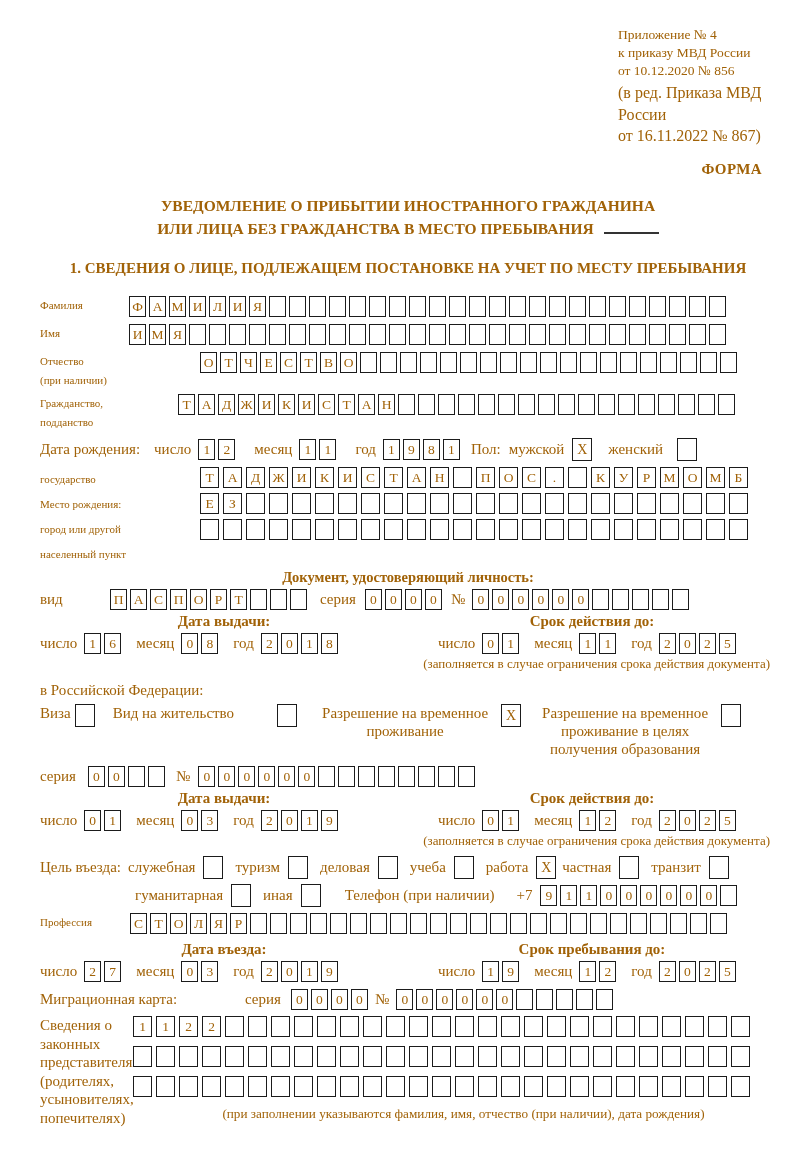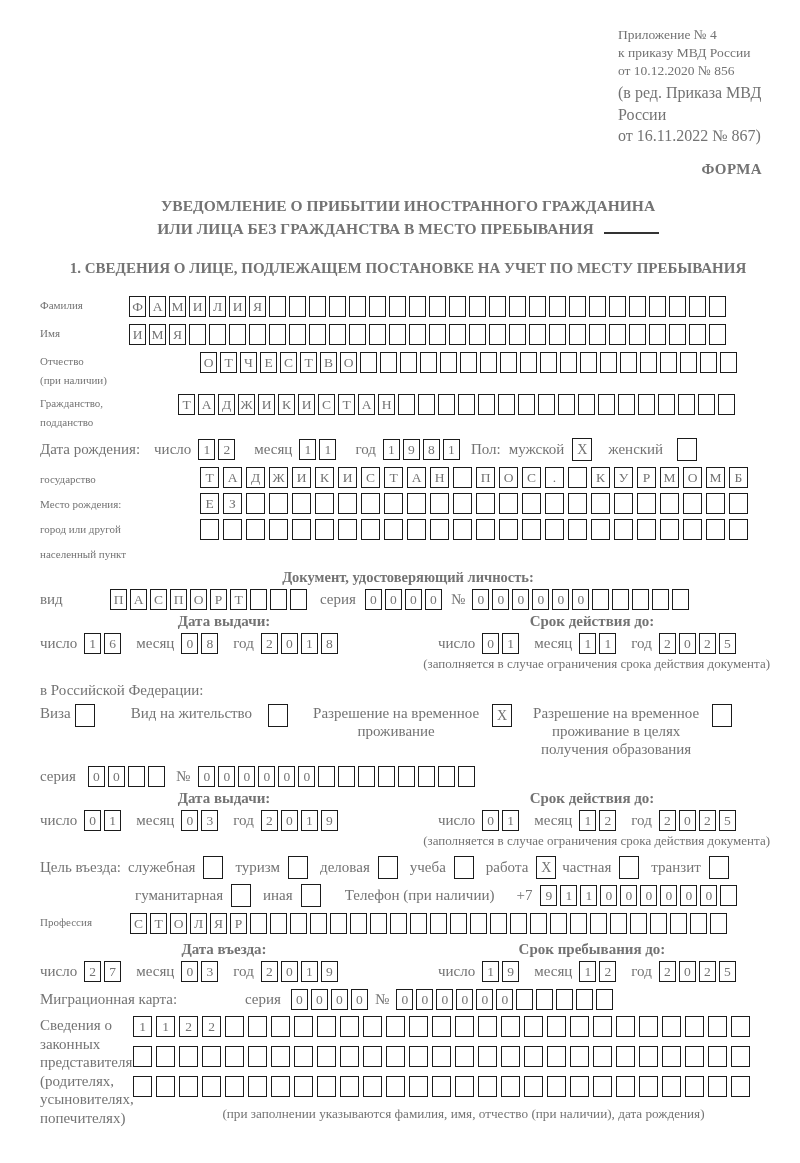--- a/index.html
+++ b/index.html
@@ -1,19 +1,19 @@
 <!DOCTYPE html>
 <html><head>
 <meta charset="utf-8">
 <style>
   html,body{margin:0;padding:0;background:#fff;}
   .page{
     width:800px;height:1163px;box-sizing:border-box;
     padding:26px 24px 24px 40px;
-    font-family:"Liberation Serif",serif;color:#737373;background:#fff;
+    font-family:"Liberation Serif",serif;color:#a16207;background:#fff;
     overflow:hidden;position:relative;
   }
   .appendix{margin-left:578px;font-size:13.5px;line-height:1.32;}
   .appendix .sm{font-size:16px;}
   .appendix .gap{margin-top:3px;}
   .forma{margin-top:15px;text-align:right;padding-right:14px;font-weight:bold;font-size:15px;letter-spacing:.4px;}
   .title{margin-top:16px;text-align:center;font-weight:bold;font-size:15.5px;line-height:1.5;}
   .blank{display:inline-block;width:55px;border-bottom:2px solid #333;height:.9em;margin-left:10px;}
   .sec-heading{margin-top:20px;text-align:center;font-weight:bold;font-size:15px;}
   .frow{display:flex;align-items:flex-start;}
@@ -417,21 +417,21 @@
 
   <div class="intro">
     <div>в Российской Федерации:</div>
   </div>
 
   <div class="optrow">
     <div class="opt">
       <span class="olbl">Виза</span>
       <span class="cbx" style="margin-left:4px;"></span>
     </div>
-    <div class="opt" style="margin-left:36px;">
+    <div class="opt" style="margin-left:18px;gap:27px;">
       <span class="olbl">Вид на жительство</span>
       <span class="cbx" style="margin-left:16px;"></span>
     </div>
     <div class="opt" style="margin-left:22px;">
       <div class="olbl" style="width:172px;">
         <div>Разрешение на временное</div>
         <div>проживание</div>
       </div>
       <span class="cbx" style="margin-left:10px;">X</span>
     </div>

